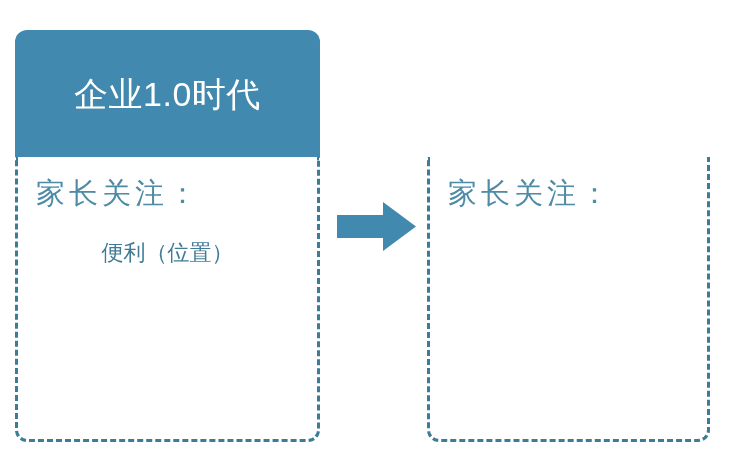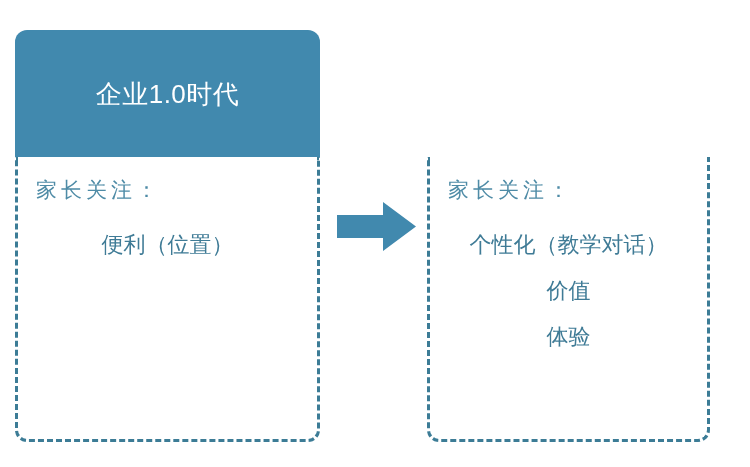--- a/index.html
+++ b/index.html
@@ -39,21 +39,21 @@
     background: #4189AE;
     border-radius: 12px 12px 0 0;
     display: flex;
     align-items: center;
     justify-content: center;
     box-sizing: border-box;
   }
 
   .card-title {
     color: #ffffff;
-    font-size: 26px;
+    font-size: 34px;
     line-height: 1;
     font-weight: 400;
     letter-spacing: 0.5px;
     white-space: nowrap;
   }
 
   .card-body {
     position: absolute;
     left: 0;
     top: 127px;
@@ -63,21 +63,21 @@
     background: #ffffff;
     border-left: 3px dashed #3C7C96;
     border-right: 3px dashed #3C7C96;
     border-bottom: 3px dashed #3C7C96;
     border-radius: 0 0 12px 12px;
     padding: 22px 14px 0 14px;
   }
 
   .body-label {
     color: #4E8BA6;
-    font-size: 21px;
+    font-size: 29px;
     line-height: 1;
     letter-spacing: 4px;
     text-align: left;
     margin: 0 0 0 4px;
   }
 
   .item-list {
     margin: 0;
     padding: 0;
     list-style: none;
@@ -123,21 +123,16 @@
 
   <div class="arrow">
     <svg width="79" height="49" viewBox="0 0 79 49" xmlns="http://www.w3.org/2000/svg">
       <polygon points="0,13 46,13 46,0 79,24.5 46,49 46,36 0,36" fill="#4189AE"></polygon>
     </svg>
   </div>
 
   <div class="card right">
     <div class="card-body">
       <div class="body-label">家长关注：</div>
-      <ul class="item-list">
-        <li>个性化（教学对话）</li>
-        <li>价值</li>
-        <li>体验</li>
-      </ul>
     </div>
   </div>
 
 </div>
 
 </body></html>

